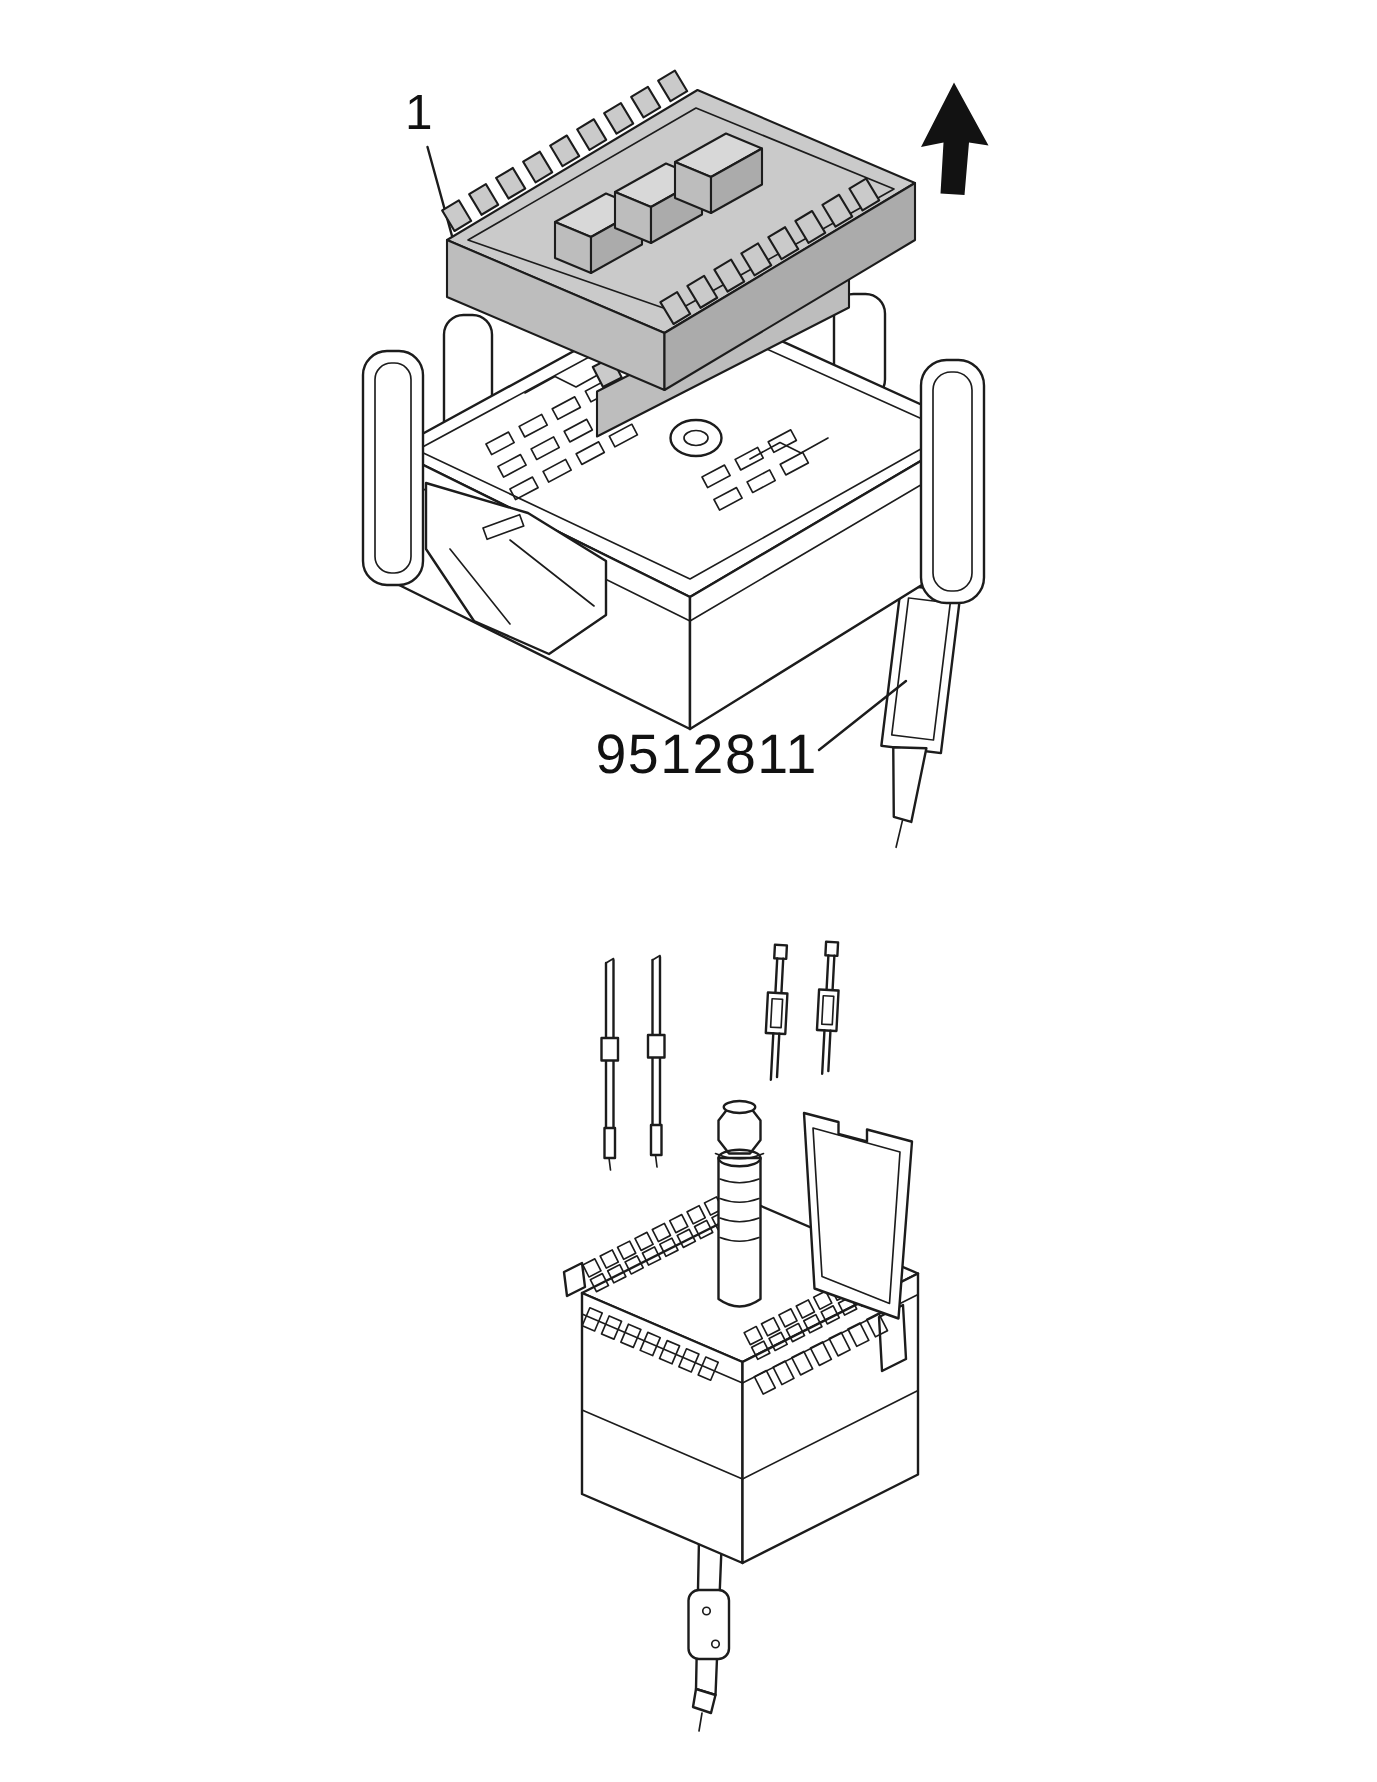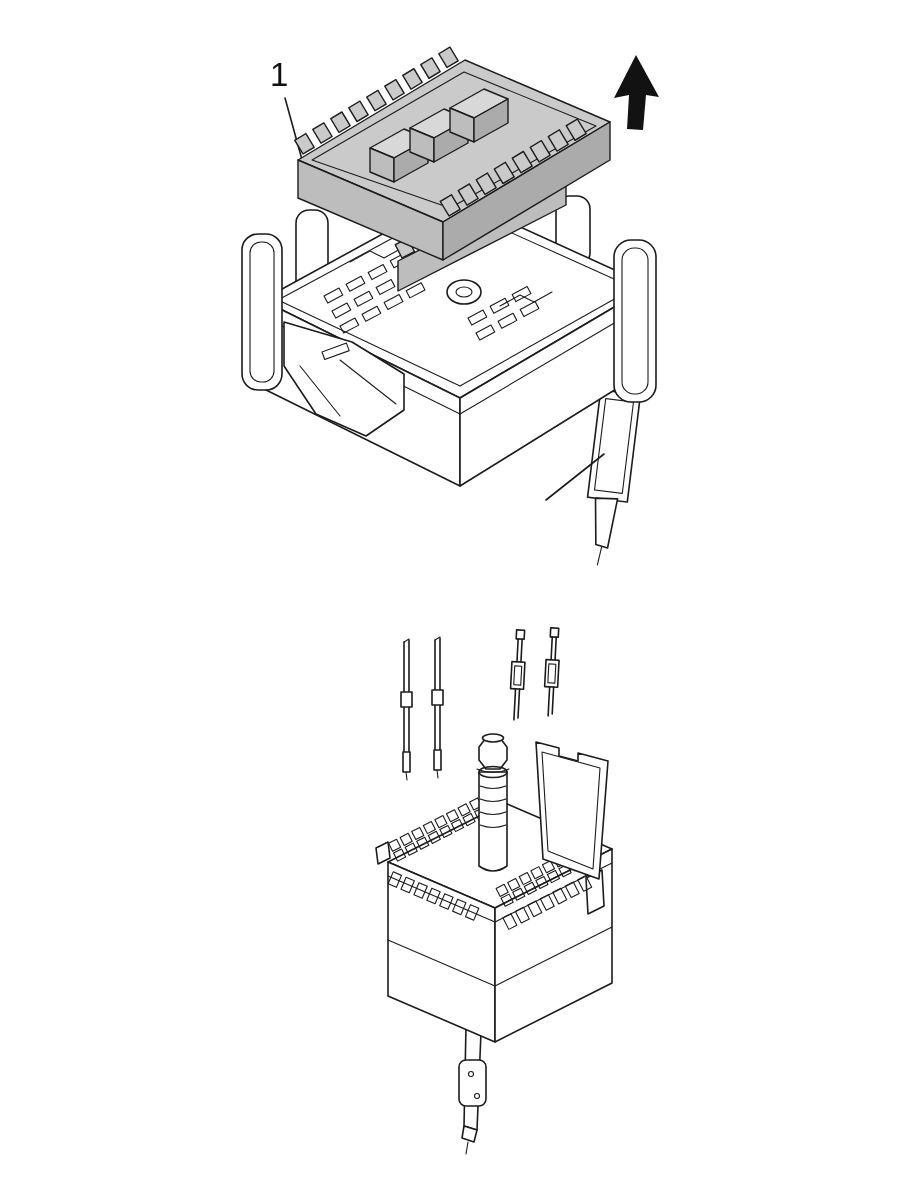--- a/index.html
+++ b/index.html
@@ -269,13 +269,14 @@
         <path class="ln thin" d="M480,786 q13,5 26,0 M480,799 q13,5 26,0 M480,812 q13,5 26,0 M480,825 q13,5 26,0"></path>
         <path class="ln thin" d="M477,769 q16,7 32,0"></path>
         <polygon class="fw" points="479,747 486,738 500,738 507,747 507,760 500,769 486,769 479,760"></polygon>
         <ellipse class="fw" cx="493" cy="738" rx="10.5" ry="4"></ellipse>
         <ellipse class="ln" cx="493" cy="772" rx="14" ry="5.5"></ellipse>
       </g>
     </g>
   </svg>
 
   <div class="label callout-1">1</div>
+  <div class="label part-number">9512811</div>
 </div>
 
 </body></html>

